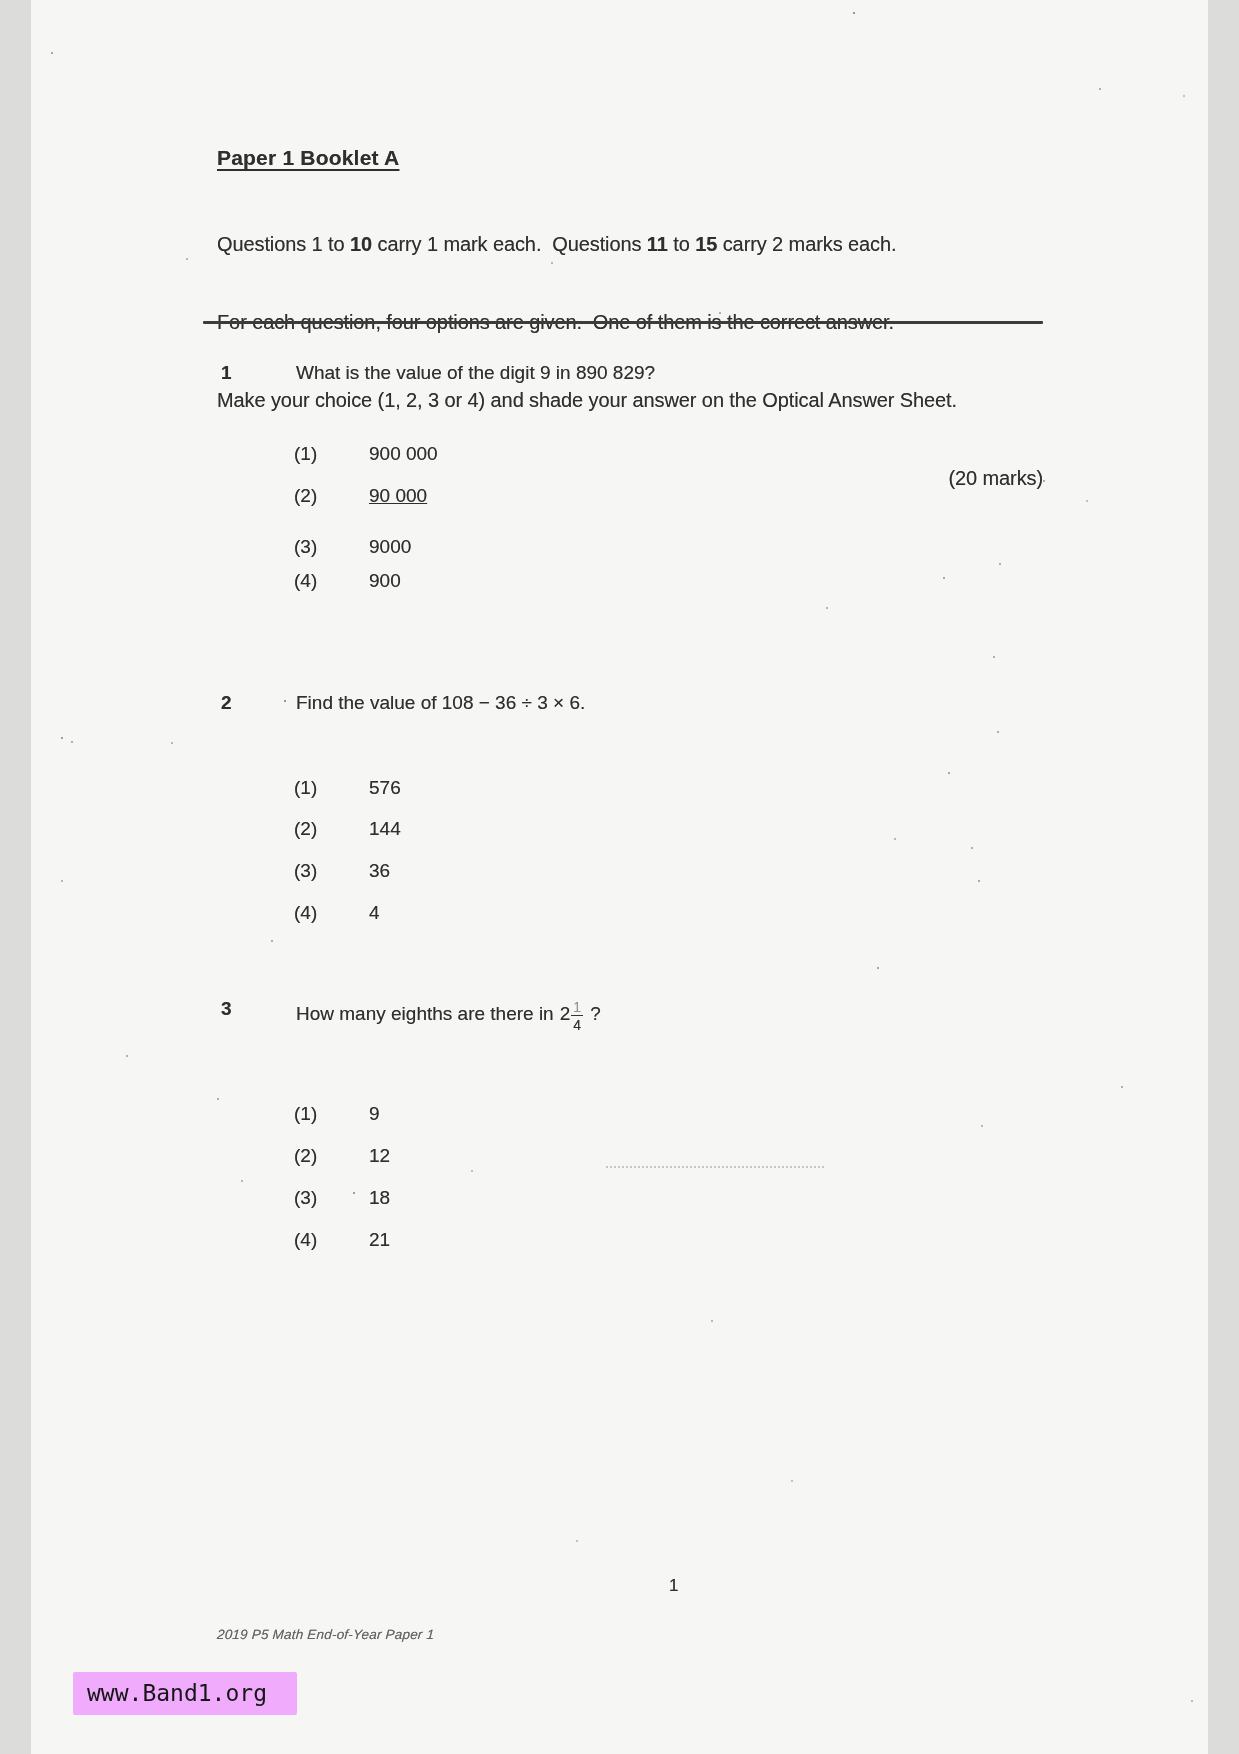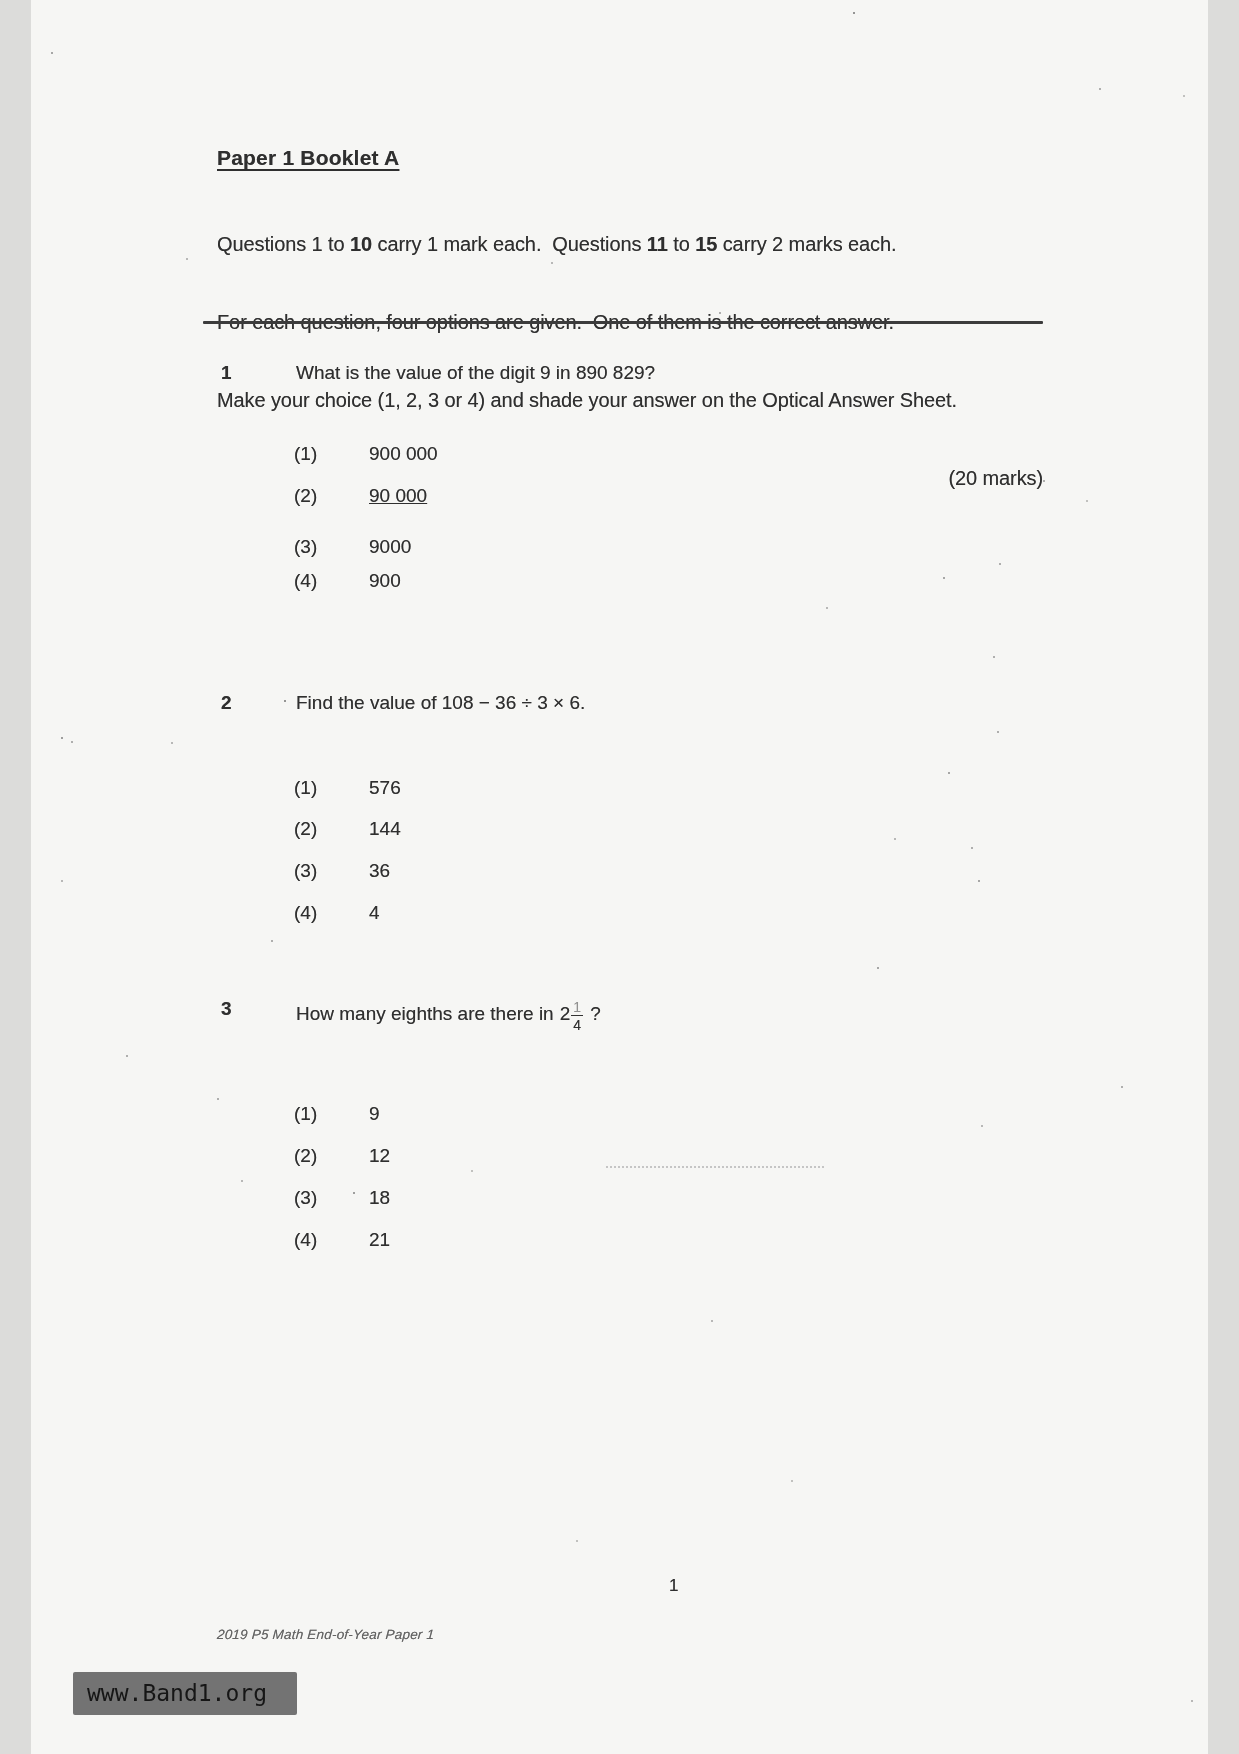--- a/index.html
+++ b/index.html
@@ -73,21 +73,21 @@
       95px 1055px 0 0 rgba(70,70,70,.4), 1160px 1700px 0 0 rgba(70,70,70,.35);
   }
   .pagenum{position:absolute;left:638px;top:1576px;font-size:17px;}
   .source{
     position:absolute;left:186px;top:1627px;
     font-size:13.5px;font-style:italic;color:#4a4a4a;
     transform:skewX(-4deg);letter-spacing:.2px;opacity:.85;
   }
   .watermark{
     position:absolute;left:42px;top:1672px;
-    background:#737373;
+    background:#f0abfc;
     padding:8px 30px 9px 14px;
     font-family:"DejaVu Sans Mono", monospace;
     font-size:23px;color:#161616;text-shadow:none;
     border-radius:2px;
   }
 </style>
 </head>
 <body>
 
 <div class="page">

